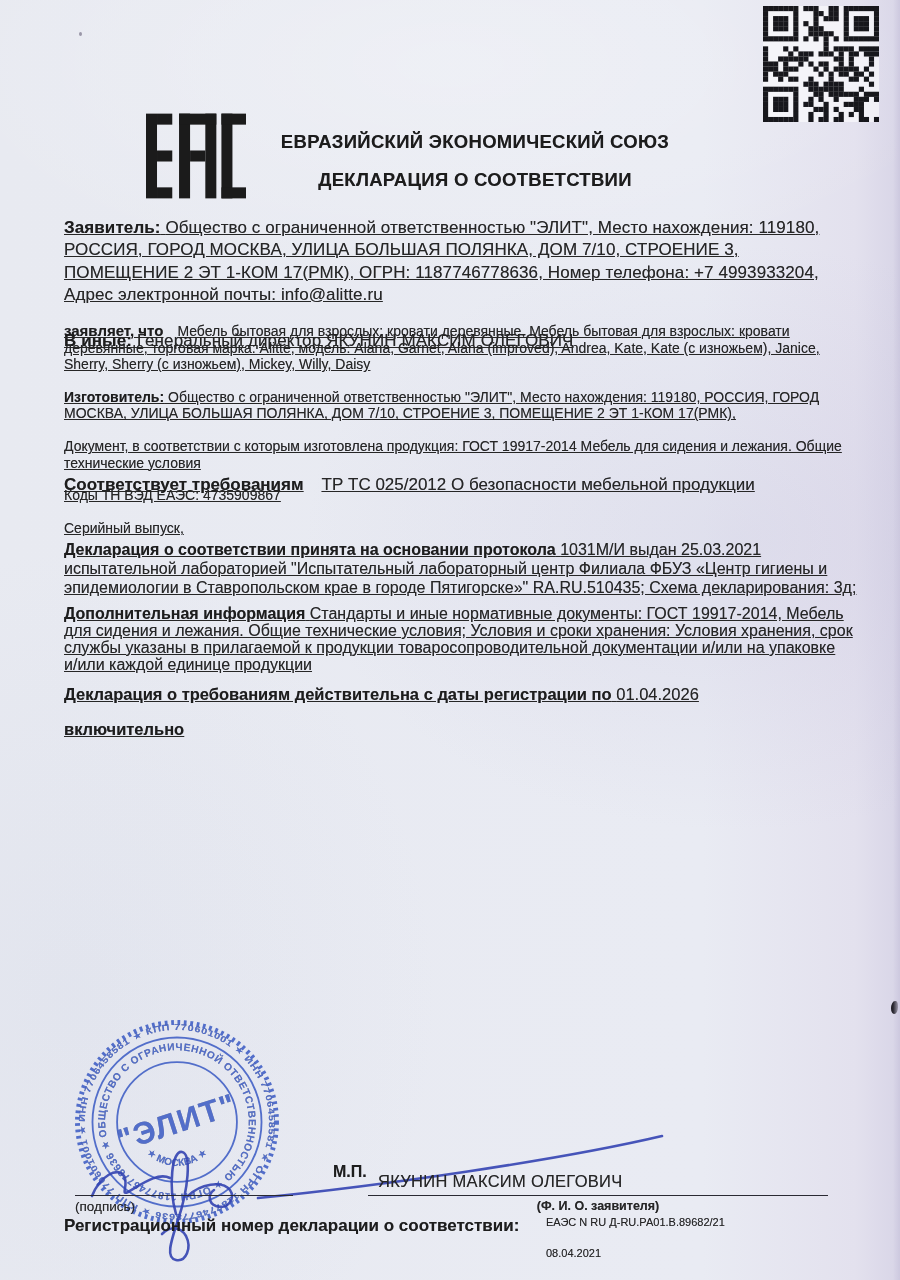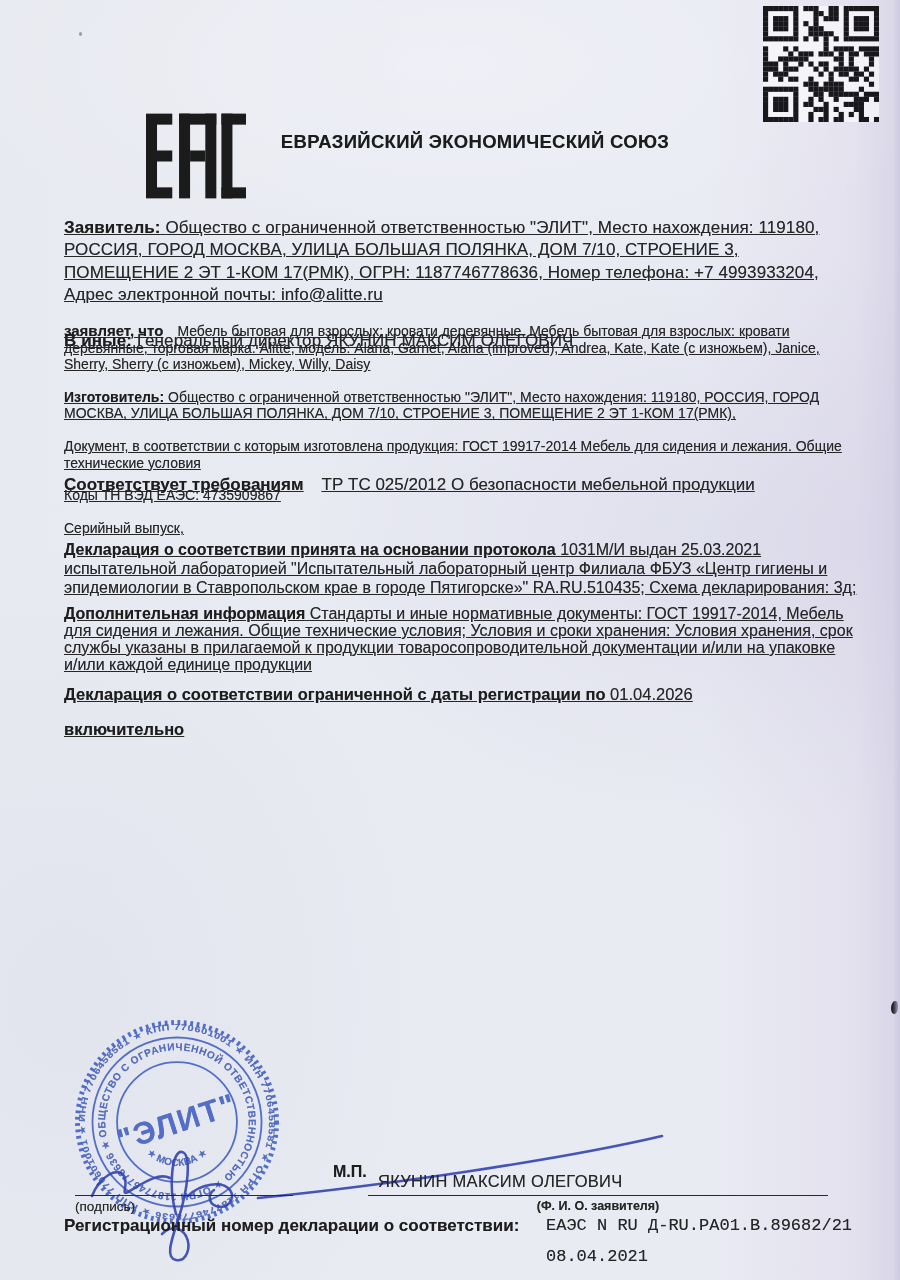--- a/index.html
+++ b/index.html
@@ -35,21 +35,21 @@
   .validity{top:668px;width:800px;font-size:16.5px;line-height:17.5px;}
 
   
   .mp{left:333px;top:1163px;font-size:16px;}
   .fio-name{left:378px;top:1172px;font-size:16.5px;letter-spacing:.3px;}
   .fio-line{left:368px;top:1195px;width:460px;border-top:1.6px solid #2a2a33;}
   .fio-cap{left:368px;top:1199px;width:460px;text-align:center;font-size:12.5px;font-weight:bold;}
   .sig-line{left:75px;top:1195px;width:218px;border-top:1.6px solid #2a2a33;}
   .sig-cap{left:75px;top:1199px;width:218px;font-size:13.5px;}
   .rowlab{left:64px;font-size:17px;font-weight:bold;color:#1d1d1d;}
-  .rowval{left:546px;font-size:17px;font-family:Liberation Mono, monospace;}
+  .rowval{left:546px;font-size:11px;}
   .reg1{top:1216px;} .reg2{top:1247px;}
 
   .speck1{left:79px;top:32px;width:3px;height:4px;background:#9a97a8;border-radius:50%;}
   .speck2{left:891px;top:1001px;width:7px;height:13px;background:#26242c;border-radius:60% 40% 55% 45%;}
   .edge{right:0;top:0;width:7px;height:1280px;background:linear-gradient(90deg,transparent,#cdc9df);}
 
   svg text{font-family:"Liberation Sans","DejaVu Sans",sans-serif;}
 </style>
 </head>
 <body>
@@ -342,20 +342,21 @@
         <rect x="14" y="22" width="1.02" height="1.02"></rect>
         <rect x="15" y="22" width="1.02" height="1.02"></rect>
         <rect x="19" y="22" width="1.02" height="1.02"></rect>
         <rect x="20" y="22" width="1.02" height="1.02"></rect>
         <rect x="22" y="22" width="1.02" height="1.02"></rect>
       </g>
     </svg>
 
   <div class="abs titles">
     <div class="t1">ЕВРАЗИЙСКИЙ ЭКОНОМИЧЕСКИЙ СОЮЗ</div>
+    <div class="t2">ДЕКЛАРАЦИЯ О СООТВЕТСТВИИ</div>
   </div>
 
   <div class="abs blk blkA">
     <p><b>Заявитель:</b> <span>Общество с ограниченной ответственностью "ЭЛИТ", Место нахождения: 119180,
 РОССИЯ, ГОРОД МОСКВА, УЛИЦА БОЛЬШАЯ ПОЛЯНКА, ДОМ 7/10, СТРОЕНИЕ 3,
 ПОМЕЩЕНИЕ 2 ЭТ 1-КОМ 17(РМК), ОГРН: 1187746778636, Номер телефона: +7 4993933204,
 Адрес электронной почты: info@alitte.ru</span></p>
     <p class="inperson"><b>В иные:</b> <span>Генеральный директор ЯКУНИН МАКСИМ ОЛЕГОВИЧ</span></p>
   </div>
 
@@ -382,21 +383,21 @@
   </div>
 
   <div class="abs blk additional">
     <p><b>Дополнительная информация</b> <span>Стандарты и иные нормативные документы: ГОСТ 19917-2014, Мебель
 для сидения и лежания. Общие технические условия; Условия и сроки хранения: Условия хранения, срок
 службы указаны в прилагаемой к продукции товаросопроводительной документации и/или на упаковке
 и/или каждой единице продукции</span></p>
   </div>
 
   <div class="abs blk validity">
-    <p><b>Декларация о соответствии ограниченной с даты регистрации по</b> <span>01.04.2026</span></p>
+    <p><b>Декларация о требованиям действительна с даты регистрации по</b> <span>01.04.2026</span></p>
     <p><b>включительно</b></p>
   </div>
 
   <svg class="abs" style="left:70px;top:1015px;opacity:.86" width="214" height="214" viewBox="0 0 200 200">
     <defs>
       <path id="pO" d="M 14,100 A 86,86 0 1,1 186,100 A 86,86 0 1,1 14,100"></path>
       <path id="pM" d="M 33,100 A 67,67 0 1,1 167,100 A 67,67 0 1,1 33,100"></path>
       <path id="pB" d="M 59,100 A 41,41 0 1,0 141,100"></path>
     </defs>
     <g stroke="#3b5bc4" fill="none">

